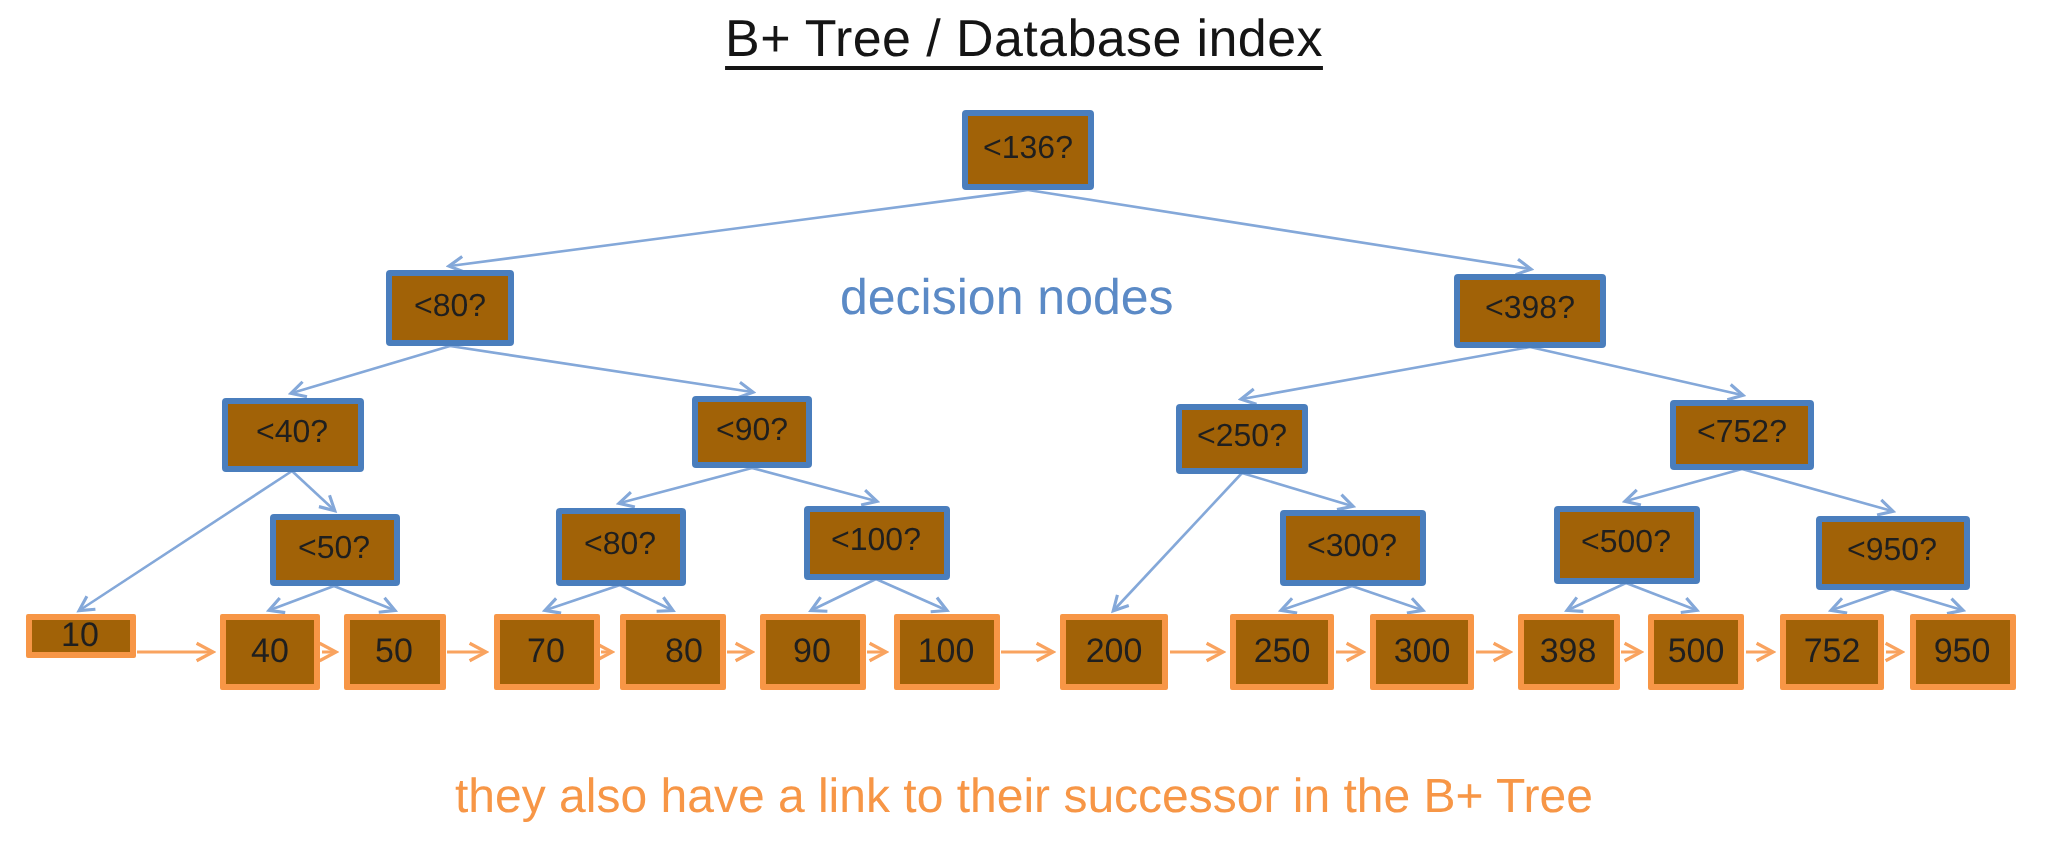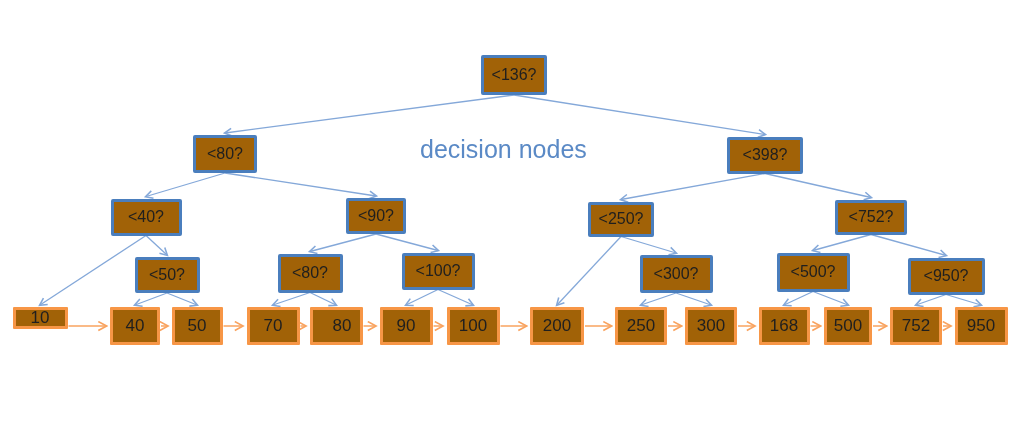--- a/index.html
+++ b/index.html
@@ -62,20 +62,21 @@
     left: 0; width: 100%;
     text-align: center;
     font-size: 24px;
     color: var(--caption, #f79646);
   }
 </style>
 </head>
 <body>
 
 <div class="stage">
+  <div class="title">B+ Tree / Database index</div>
 
   <svg id="edges" width="1024" height="424" viewBox="0 0 1024 424" xmlns="http://www.w3.org/2000/svg">
     <defs>
       <marker id="mk-blue" viewBox="0 0 9 9" refX="7" refY="4.5" markerWidth="10" markerHeight="10" orient="auto" markerUnits="userSpaceOnUse">
         <path d="M1,1 L7.5,4.5 L1,8" fill="none" stroke-width="1.4" stroke="#84a8d9"></path>
       </marker>
       <marker id="mk-orange" viewBox="0 0 10 10" refX="8" refY="5" markerWidth="11" markerHeight="11" orient="auto" markerUnits="userSpaceOnUse">
         <path d="M1,1 L8.5,5 L1,9" fill="none" stroke-width="1.5" stroke="#f9a35f"></path>
       </marker>
     </defs>
@@ -139,21 +140,22 @@
       <div class="node leaf" style="left: 12.5px; top: 307px; width: 55px; height: 22px;">10</div>
       <div class="node leaf" style="left: 110px; top: 307px; width: 50px; height: 38px;">40</div>
       <div class="node leaf" style="left: 171.5px; top: 307px; width: 51px; height: 38px;">50</div>
       <div class="node leaf" style="left: 246.5px; top: 307px; width: 53px; height: 38px;">70</div>
       <div class="node leaf" style="left: 309.5px; top: 307px; width: 53px; height: 38px; padding-left: 12px;">80</div>
       <div class="node leaf" style="left: 379.5px; top: 307px; width: 53px; height: 38px;">90</div>
       <div class="node leaf" style="left: 446.5px; top: 307px; width: 53px; height: 38px;">100</div>
       <div class="node leaf" style="left: 530px; top: 307px; width: 54px; height: 38px;">200</div>
       <div class="node leaf" style="left: 615px; top: 307px; width: 52px; height: 38px;">250</div>
       <div class="node leaf" style="left: 685px; top: 307px; width: 52px; height: 38px;">300</div>
-      <div class="node leaf" style="left: 758.5px; top: 307px; width: 51px; height: 38px;">168</div>
+      <div class="node leaf" style="left: 758.5px; top: 307px; width: 51px; height: 38px;">398</div>
       <div class="node leaf" style="left: 824px; top: 307px; width: 48px; height: 38px;">500</div>
       <div class="node leaf" style="left: 890px; top: 307px; width: 52px; height: 38px;">752</div>
       <div class="node leaf" style="left: 954.5px; top: 307px; width: 53px; height: 38px;">950</div>
     </div>
 
   <div class="decision-label">decision nodes</div>
 
+  <div class="cap caption-line2">they also have a link to their successor in the B+ Tree</div>
 </div>
 
 </body></html>

